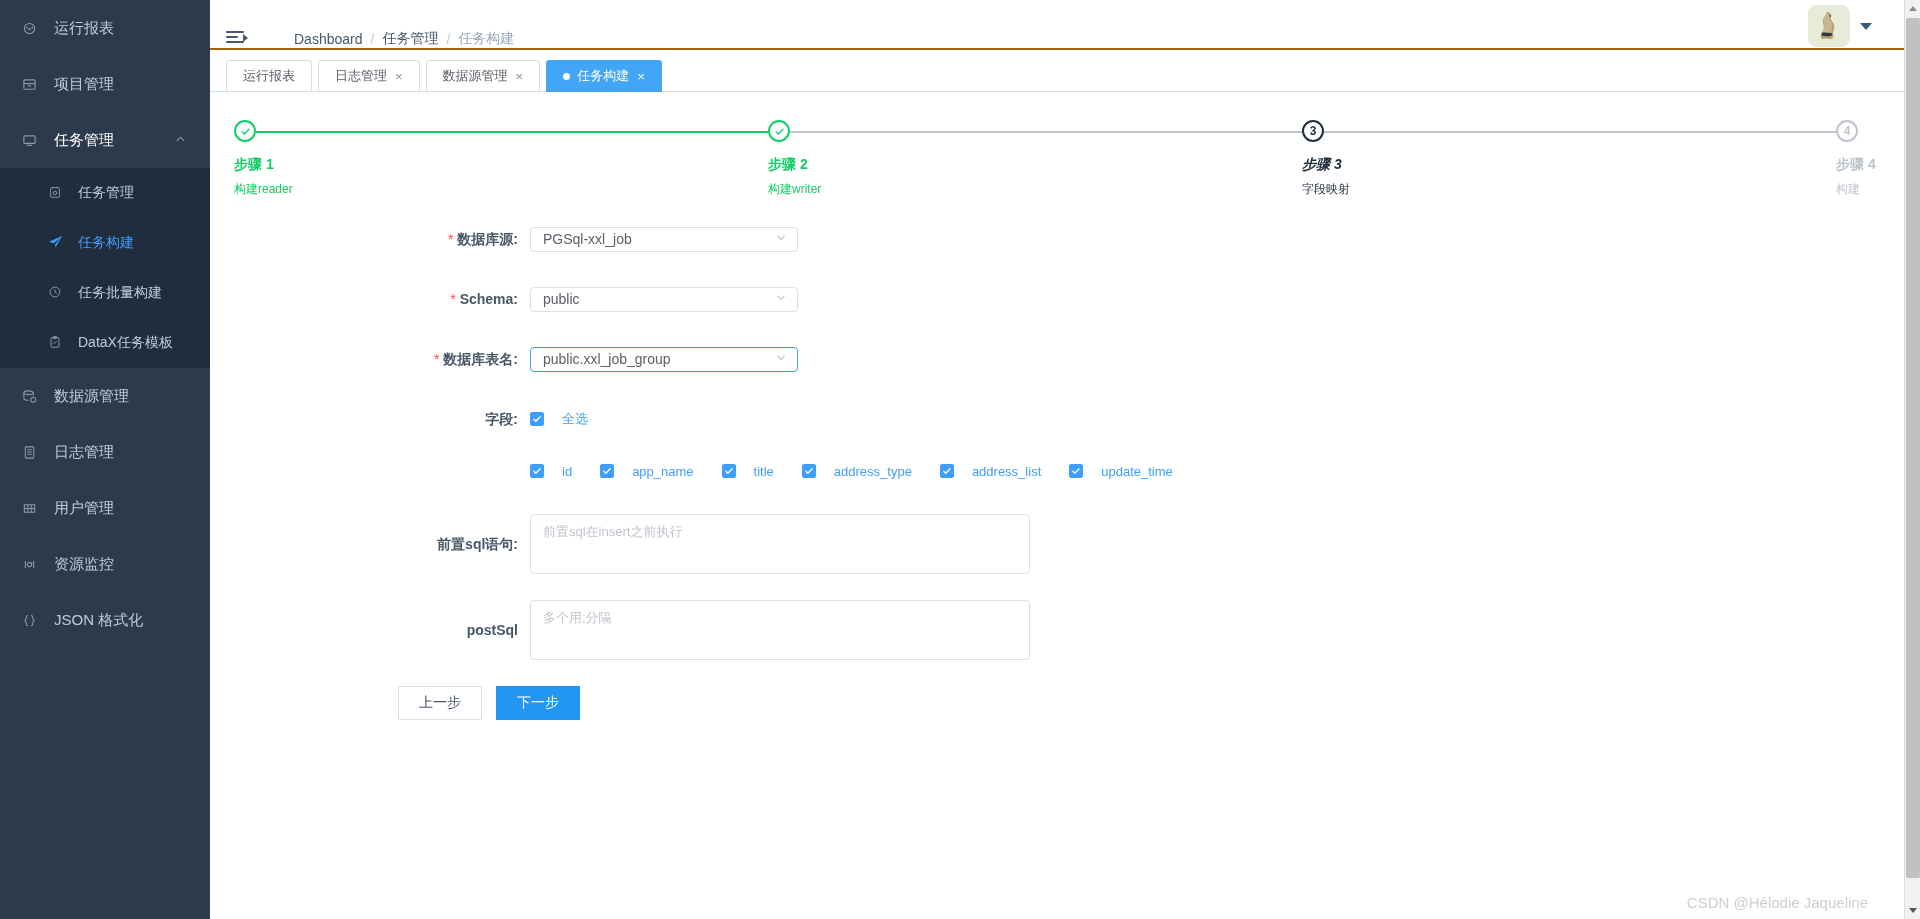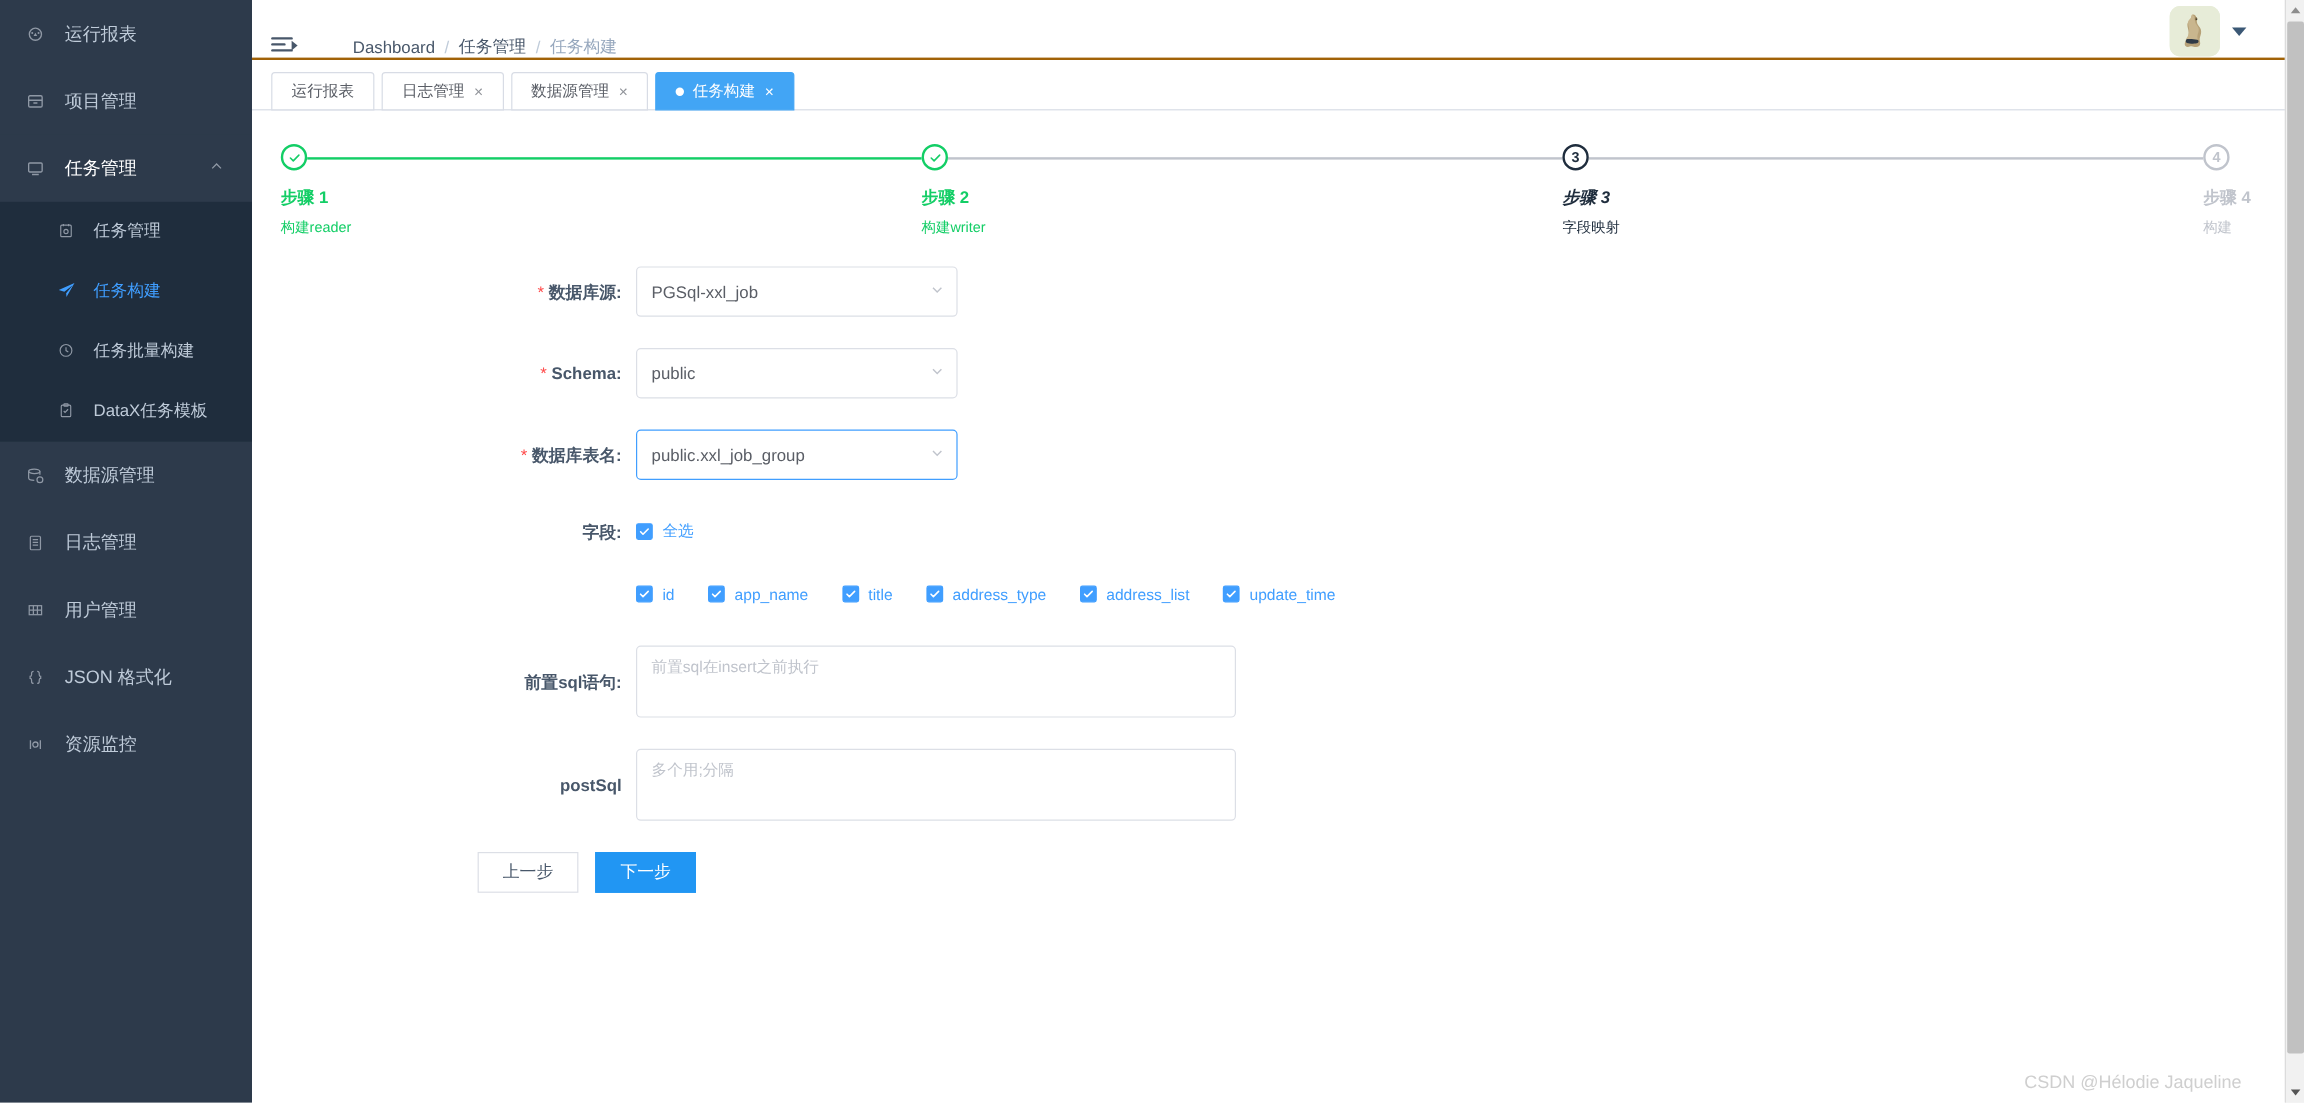--- a/index.html
+++ b/index.html
@@ -189,39 +189,39 @@
   }
   .form-label {
     width: 320px; min-width: 320px;
     text-align: right;
     padding-right: 12px;
     font-size: 14px; font-weight: 700; color: #48576a;
     line-height: 34px;
   }
   .req { color: #ff4949; margin-right: 4px; font-weight: 400; }
   .select {
-    width: 268px; height: 42px;
+    width: 268px; height: 25px;
     border: 1px solid #dcdfe6; border-radius: 4px;
     background: #fff;
     display: flex; align-items: center;
     padding: 0 12px;
     font-size: 14px; color: #5a5e66;
     position: relative; cursor: pointer;
   }
   .select.focused { border-color: #409eff; }
   .select .sel-caret {
     position: absolute; right: 10px; top: 50%;
     transform: translateY(-50%);
     color: #c0c4cc; font-size: 12px;
   }
   .chk-line { display: flex; align-items: center; gap: 0; min-height: 34px; flex-wrap: wrap; }
   .chk {
     display: inline-flex; align-items: center;
     margin-right: 28px; cursor: pointer;
-    font-size: 13px; color: #409eff;
+    font-size: 13px; color: #409eff; gap: 10px;
   }
   .chk .box {
     width: 14px; height: 14px; border-radius: 2px;
     background: #409eff; border: 1px solid #409eff;
     display: inline-flex; align-items: center; justify-content: center;
     margin-right: 8px;
   }
   .chk .box svg { width: 10px; height: 10px; display: block; }
   .chk-row2 { margin-top: 8px; }
   .ta {
@@ -386,35 +386,35 @@
     <div class="nav-item">
       <span class="nav-icon">
         <svg viewBox="0 0 16 16" width="15" height="15">
             <rect x="2.5" y="4" width="11" height="8" fill="none" stroke="currentColor" stroke-width="1.1"></rect>
             <path d="M6.2 4v8M9.8 4v8M2.5 8h11" stroke="currentColor" stroke-width="1.1"></path>
           </svg>
       </span>
       <span class="nav-label">用户管理</span>
     </div>
     <div class="nav-item">
-      <span class="nav-icon" style="font-size:13px;">
-        <svg viewBox="0 0 16 16" width="15" height="15">
-            <path d="M6.4 2.6c-1.4 0-1.8.7-1.8 1.8v1.3c0 .9-.5 1.4-1.3 1.4v1.8c.8 0 1.3.5 1.3 1.4v1.3c0 1.1.4 1.8 1.8 1.8M9.6 2.6c1.4 0 1.8.7 1.8 1.8v1.3c0 .9.5 1.4 1.3 1.4v1.8c-.8 0-1.3.5-1.3 1.4v1.3c0 1.1-.4 1.8-1.8 1.8" fill="none" stroke="currentColor" stroke-width="1.1"></path>
-          </svg>
-      </span>
-      <span class="nav-label">JSON 格式化</span>
-    </div>
-    <div class="nav-item">
       <span class="nav-icon">
         <svg viewBox="0 0 16 16" width="15" height="15">
             <path d="M3.6 4.2v7.6M12.4 4.2v7.6" stroke="currentColor" stroke-width="1.2"></path>
             <circle cx="8" cy="8" r="2.3" fill="none" stroke="currentColor" stroke-width="1.2"></circle>
           </svg>
       </span>
       <span class="nav-label">资源监控</span>
+    </div>
+    <div class="nav-item">
+      <span class="nav-icon" style="font-size:13px;">
+        <svg viewBox="0 0 16 16" width="15" height="15">
+            <path d="M6.4 2.6c-1.4 0-1.8.7-1.8 1.8v1.3c0 .9-.5 1.4-1.3 1.4v1.8c.8 0 1.3.5 1.3 1.4v1.3c0 1.1.4 1.8 1.8 1.8M9.6 2.6c1.4 0 1.8.7 1.8 1.8v1.3c0 .9.5 1.4 1.3 1.4v1.8c-.8 0-1.3.5-1.3 1.4v1.3c0 1.1-.4 1.8-1.8 1.8" fill="none" stroke="currentColor" stroke-width="1.1"></path>
+          </svg>
+      </span>
+      <span class="nav-label">JSON 格式化</span>
     </div>
   </aside>
 
   <section class="main">
 
     <div class="topbar">
       <div class="hamburger">
         <i></i>
           <i></i>
           <i></i>

